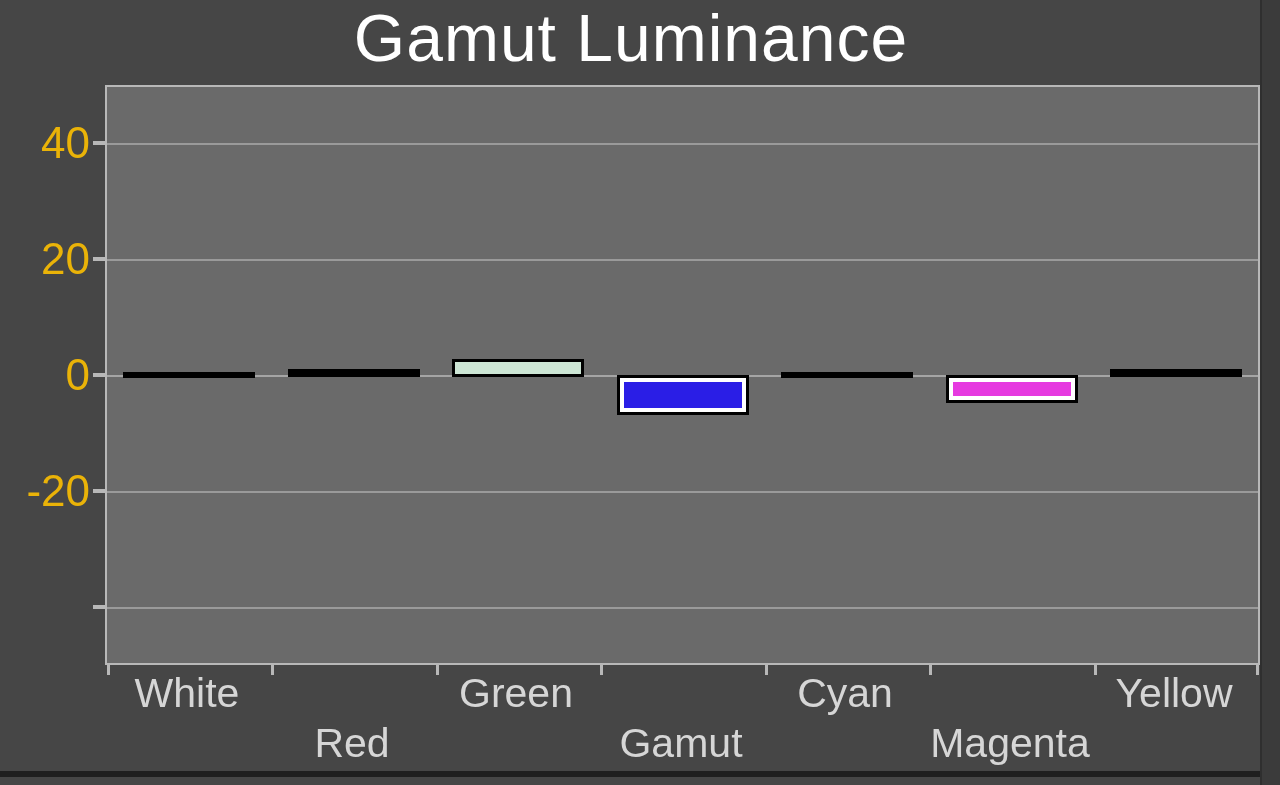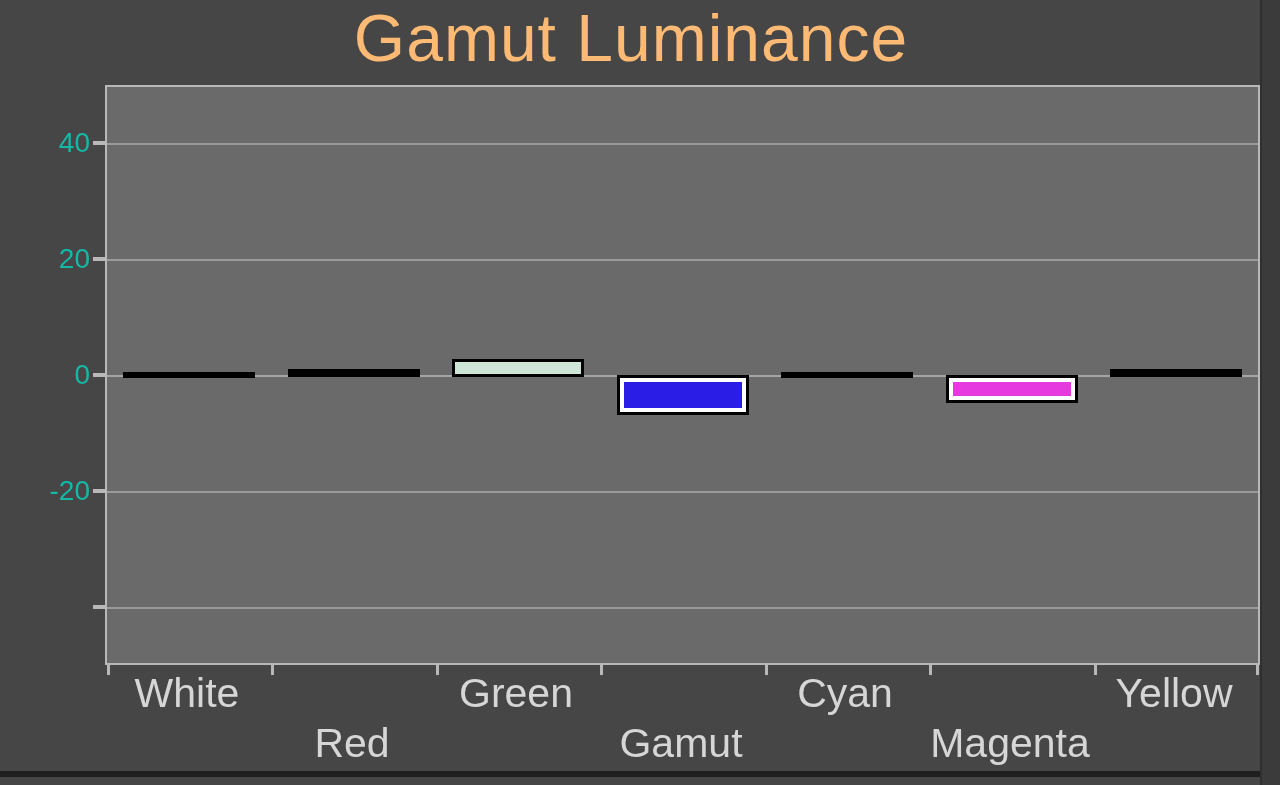--- a/index.html
+++ b/index.html
@@ -29,21 +29,21 @@
     border-left: 2px solid #2f2f2f;
   }
 
   
   .title {
     position: absolute;
     top: 0px;
     left: 0;
     right: 18px;
     text-align: center;
-    color: #fdba74;
+    color: #ffffff;
     font-size: 66px;
     letter-spacing: 1px;
     font-weight: 400;
   }
 
   
   .plot-area {
     position: absolute;
     left: 105px;     
     top: 85px;
@@ -74,22 +74,22 @@
     position: absolute;
     left: 93px;
     width: 12px;
     height: 0;
     border-top: 4px solid #b8b8b8;
   }
 
   
   .ylabel {
     position: absolute;
-    color: #14b8a6;
-    font-size: 28px;
+    color: #eab308;
+    font-size: 44px;
     text-align: right;
     width: 90px;
     left: 0;
     transform: translateY(-50%);
   }
 
   
   .xtick {
     position: absolute;
     bottom: -12px;

